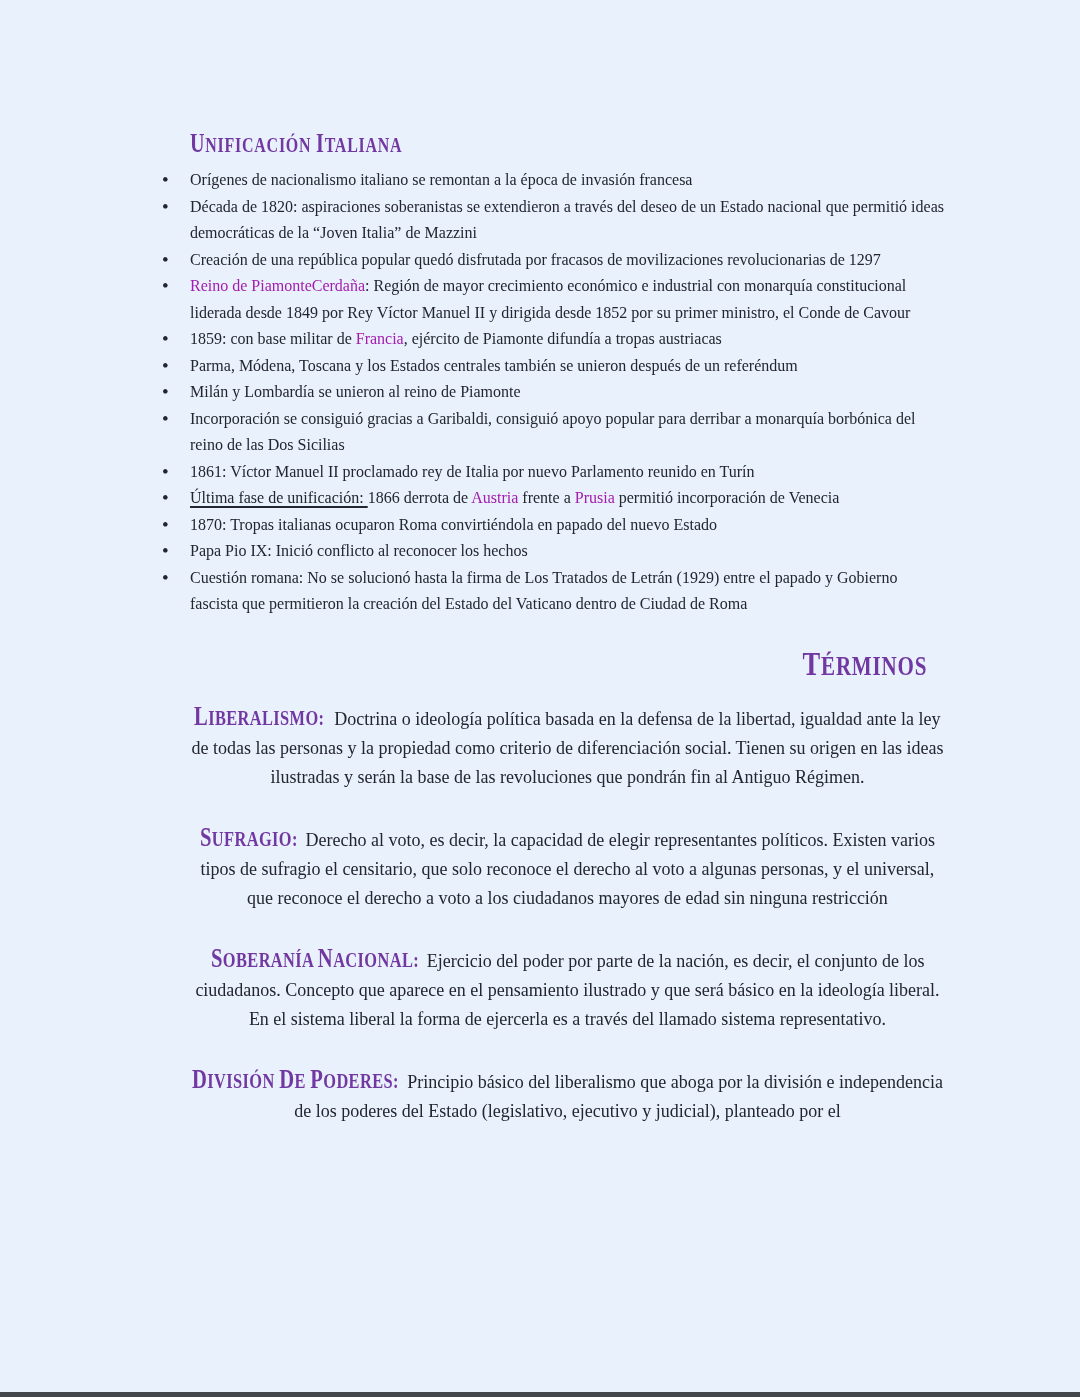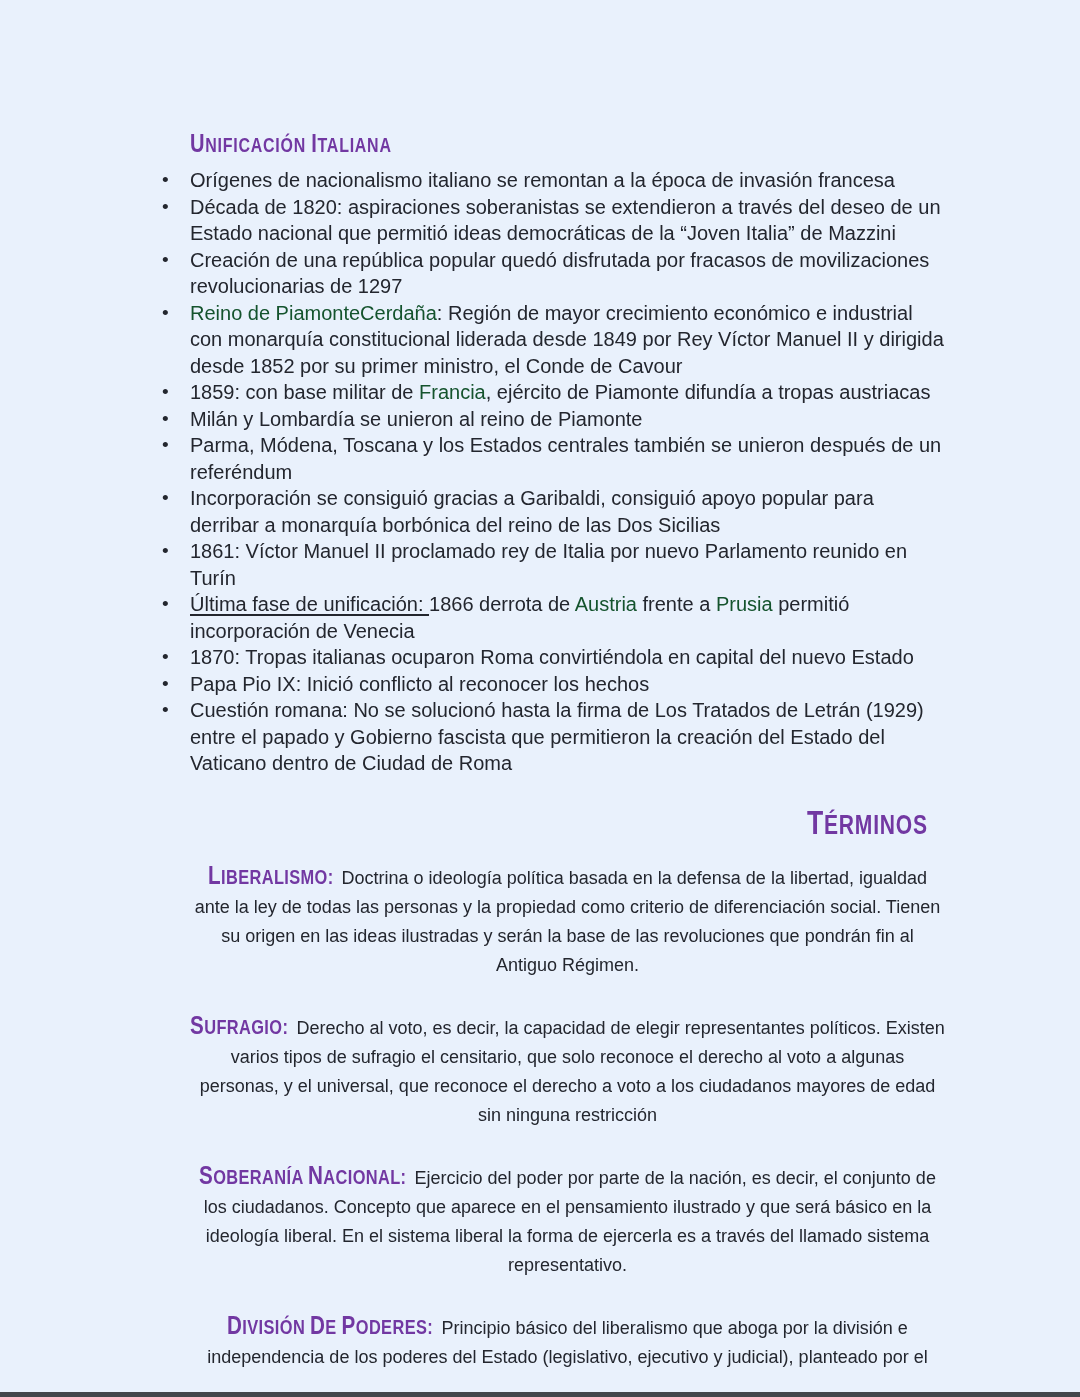--- a/index.html
+++ b/index.html
@@ -2,21 +2,21 @@
 <html><head>
 <meta charset="utf-8">
 <style>
   html, body { margin: 0; padding: 0; }
   .page {
     position: relative;
     width: 1080px;
     height: 1397px;
     background: #e9f1fc;
     overflow: hidden;
-    font-family: Liberation Sans, sans-serif;
+    font-family: Liberation Serif, serif;
     color: #23262e;
   }
   .content {
     position: absolute;
     left: 190px;
     top: 130px;
     width: 755px;
   }
   
   .section-title {
@@ -46,32 +46,32 @@
     transform-origin: 50% 70%;
   }
   
   ul.bullets {
     list-style: none;
     margin: 0;
     padding: 0;
   }
   ul.bullets li {
     position: relative;
-    font-size: 20px;
+    font-size: 16px;
     line-height: 26.5px;
     margin: 0;
   }
   ul.bullets li::before {
     content: "\2022";
     position: absolute;
     left: -28px;
     top: 0;
     font-size: 19px;
   }
-  .red { color: #14532d; }
+  .red { color: #a21caf; }
   .underline {
     text-decoration: underline;
     text-decoration-thickness: 1.5px;
     text-underline-offset: 3px;
   }
   
   .term {
     font-size: 18px;
     line-height: 29px;
     margin: 0 0 31px 0;
@@ -104,26 +104,26 @@
   <div class="content">
 
     <h2 class="section-title fancy"><span class="fl">U</span>NIFICACIÓN <span class="fl">I</span>TALIANA</h2>
 
     <ul class="bullets">
         <li><span>Orígenes de nacionalismo italiano se remontan a la época de invasión francesa</span></li>
         <li><span>Década de 1820: aspiraciones soberanistas se extendieron a través del deseo de un Estado nacional que permitió ideas democráticas de la “Joven Italia” de Mazzini</span></li>
         <li><span>Creación de una república popular quedó disfrutada por fracasos de movilizaciones revolucionarias de 1297</span></li>
         <li><span class="red">Reino de PiamonteCerdaña</span><span>: Región de mayor crecimiento económico e industrial con monarquía constitucional liderada desde 1849 por Rey Víctor Manuel II y dirigida desde 1852 por su primer ministro, el Conde de Cavour</span></li>
         <li><span>1859: con base militar de </span><span class="red">Francia</span><span>, ejército de Piamonte difundía a tropas austriacas</span></li>
+        <li><span>Parma, Módena, Toscana y los Estados centrales también se unieron después de un referéndum</span></li>
         <li><span>Milán y Lombardía se unieron al reino de Piamonte</span></li>
-        <li><span>Parma, Módena, Toscana y los Estados centrales también se unieron después de un referéndum</span></li>
         <li><span>Incorporación se consiguió gracias a Garibaldi, consiguió apoyo popular para derribar a monarquía borbónica del reino de las Dos Sicilias</span></li>
         <li><span>1861: Víctor Manuel II proclamado rey de Italia por nuevo Parlamento reunido en Turín</span></li>
         <li><span class="underline">Última fase de unificación: </span><span>1866 derrota de </span><span class="red">Austria</span><span> frente a </span><span class="red">Prusia</span><span> permitió incorporación de Venecia</span></li>
-        <li><span>1870: Tropas italianas ocuparon Roma convirtiéndola en capital del nuevo Estado</span></li>
+        <li><span>1870: Tropas italianas ocuparon Roma convirtiéndola en papado del nuevo Estado</span></li>
         <li><span>Papa Pio IX: Inició conflicto al reconocer los hechos</span></li>
         <li><span>Cuestión romana: No se solucionó hasta la firma de Los Tratados de Letrán (1929) entre el papado y Gobierno fascista que permitieron la creación del Estado del Vaticano dentro de Ciudad de Roma</span></li>
       </ul>
 
     <div class="terms-title-row">
       <span class="terms-title fancy"><span class="fl">T</span>ÉRMINOS</span>
     </div>
 
     <div>
         <p class="term"><span class="term-label fancy condense" style="margin-right: -27.42px;"><span class="fl">L</span>IBERALISMO:</span><span>Doctrina o ideología política basada en la defensa de la libertad, igualdad ante la ley de todas las personas y la propiedad como criterio de diferenciación social. Tienen su origen en las ideas ilustradas y serán la base de las revoluciones que pondrán fin al Antiguo Régimen.</span></p>

